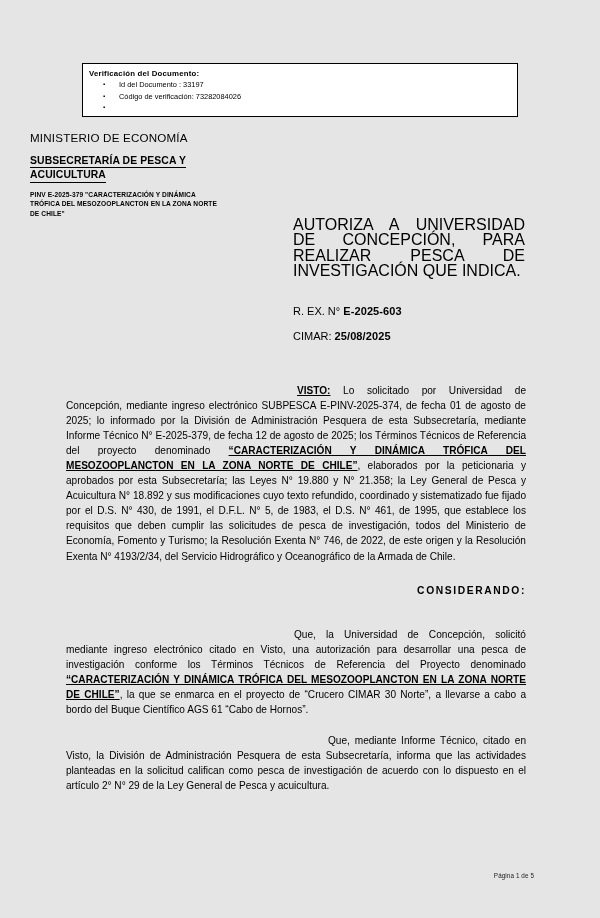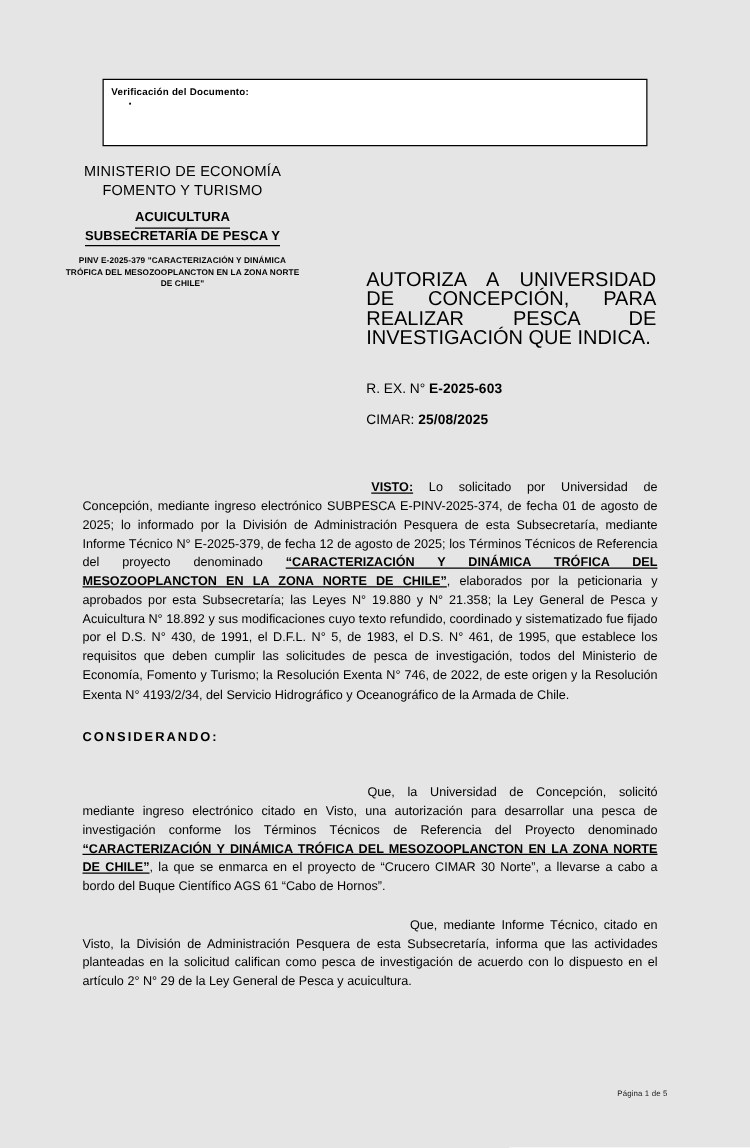--- a/index.html
+++ b/index.html
@@ -56,24 +56,23 @@
     position: absolute;
     left: 14px;
     top: 0;
     font-size: 6px;
     line-height: 11.5px;
   }
 
   
   .hdr-left {
     position: absolute;
-    left: 12px;
+    left: 30px;
     top: 131px;
     width: 268px;
-    text-align: center;
   }
   .hdr-ministry {
     font-size: 11.6px;
     line-height: 14.5px;
     letter-spacing: 0.2px;
   }
   .hdr-subsec {
     margin-top: 8px;
     font-size: 10.4px;
     font-weight: bold;
@@ -141,21 +140,21 @@
   }
   p.para b { font-weight: bold; text-decoration: underline; }
   .indent-visto { display: inline-block; width: 231px; }
   .indent-que   { display: inline-block; width: 228px; }
   .indent-que2  { display: inline-block; width: 262px; }
 
   .considerando {
     margin: 19px 0 0 0;
     font-size: 10.3px;
     font-weight: bold;
-    text-align: left;
+    text-align: right;
     letter-spacing: 1.6px;
     line-height: 15px;
   }
   .gap-lg { height: 29px; }
   .gap-md { height: 16px; }
 
   
   .footer {
     position: absolute;
     right: 66px;
@@ -168,32 +167,39 @@
 </head>
 <body>
 
 <div class="page">
 
   <div class="verif-box">
     <div class="verif-title">Verificación del Documento:</div>
     <ul class="verif-list">
       <li>
         <span class="bullet">▪</span>
+        <span>Id del Documento : 33197</span>
+      </li>
+      <li>
+        <span class="bullet">▪</span>
+        <span>Código de verificación: 73282084026</span>
+      </li>
+      <li>
+        <span class="bullet">▪</span>
       </li>
     </ul>
   </div>
 
   <div class="hdr-left">
     <div class="hdr-ministry">
       <div>MINISTERIO DE ECONOMÍA</div>
-      <div>FOMENTO Y TURISMO</div>
     </div>
     <div class="hdr-subsec">
+      <div><span>SUBSECRETARÍA DE PESCA Y</span></div>
       <div><span>ACUICULTURA</span></div>
-      <div><span>SUBSECRETARÍA DE PESCA Y</span></div>
     </div>
     <div class="hdr-project">
       <div>PINV E-2025-379 "CARACTERIZACIÓN Y DINÁMICA</div>
       <div>TRÓFICA DEL MESOZOOPLANCTON EN LA ZONA NORTE</div>
       <div>DE CHILE"</div>
     </div>
   </div>
 
   <div class="hdr-right">
     <div class="authorize">AUTORIZA A UNIVERSIDAD DE CONCEPCIÓN, PARA REALIZAR PESCA DE INVESTIGACIÓN QUE INDICA.</div>

